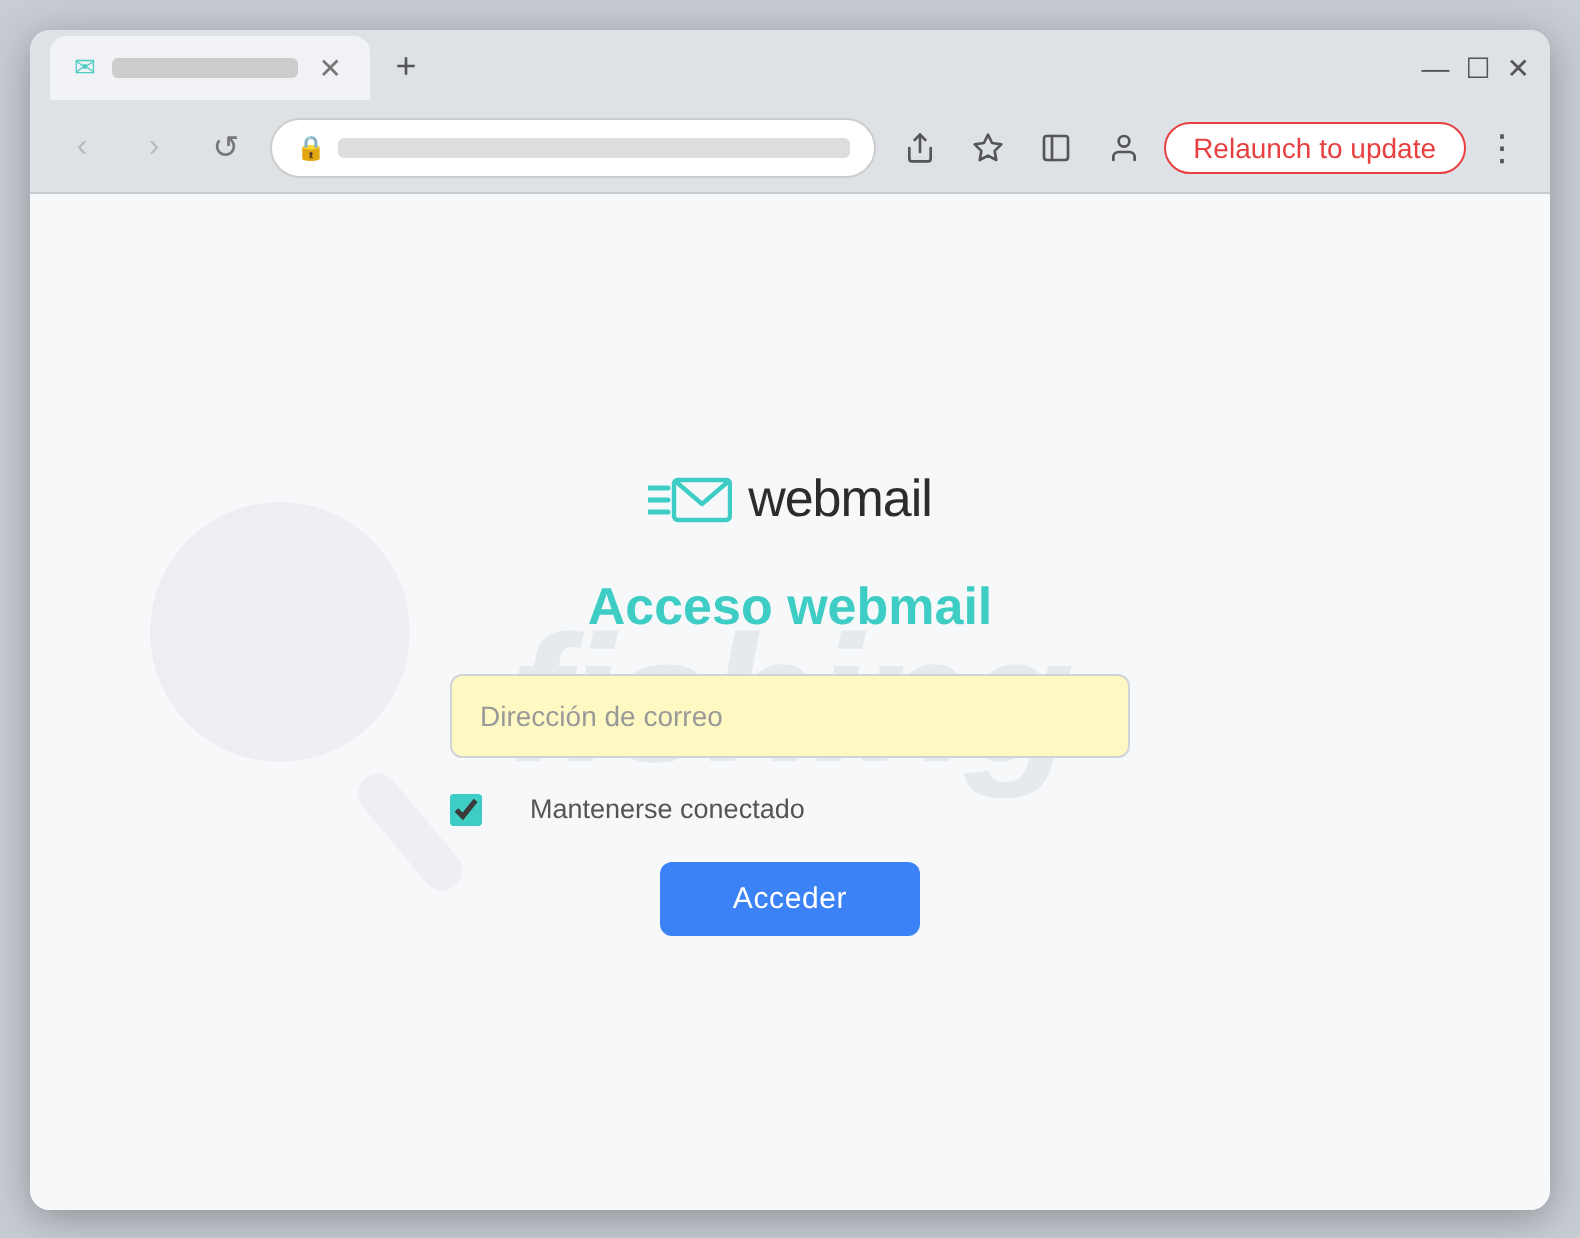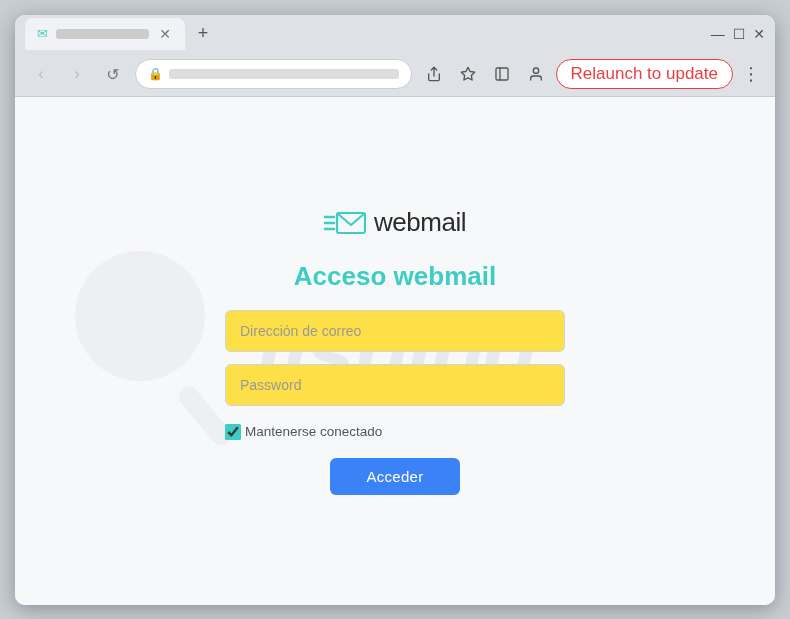--- a/index.html
+++ b/index.html
@@ -148,21 +148,21 @@
       color: #555;
       font-size: 16px;
       cursor: pointer;
     }
     .relaunch-btn {
       background: #fff;
       border: 1.5px solid #e84040;
       color: #e84040;
       border-radius: 20px;
       padding: 4px 14px;
-      font-size: 17px;
+      font-size: 14px;
       font-weight: 500;
       cursor: pointer;
       white-space: nowrap;
     }
     .more-btn {
       color: #555;
       font-size: 18px;
       cursor: pointer;
       width: 24px;
       height: 24px;
@@ -268,29 +268,29 @@
       gap: 12px;
     }
     .text-input {
       width: 100%;
       height: 42px;
       border: 1.5px solid #d0d3d8;
       border-radius: 6px;
       padding: 0 14px;
       font-size: 14px;
       color: #555;
-      background: #fde047;
+      background: #fef9c3;
       outline: none;
     }
     .text-input::placeholder { color: #999; }
     
     .checkbox-row {
       display: flex;
       align-items: flex-start;
-      gap: 4px;
+      gap: 24px;
       width: 100%;
     }
     .checkbox-input {
       width: 16px;
       height: 16px;
       accent-color: #3ecdc4;
       cursor: pointer;
     }
     .checkbox-label {
       font-size: 13.5px;
@@ -397,21 +397,20 @@
             <polyline points="13,6 27,18 41,6" stroke="#3ecdc4" stroke-width="2.2" fill="none" stroke-linejoin="round"></polyline>
           </svg>
         </div>
         <span class="logo-text">webmail</span>
       </div>
 
       <div class="login-heading">Acceso webmail</div>
 
       <div class="input-group">
         <input class="text-input" type="email" placeholder="Dirección de correo" style="">
-        <input class="text-input" type="password" placeholder="Password" style="">
       </div>
 
       <div class="checkbox-row">
         <input type="checkbox" class="checkbox-input" id="remember" checked="" style="">
         <label for="remember" class="checkbox-label">Mantenerse conectado</label>
       </div>
 
       <button class="submit-btn">Acceder</button>
 
     </div>

